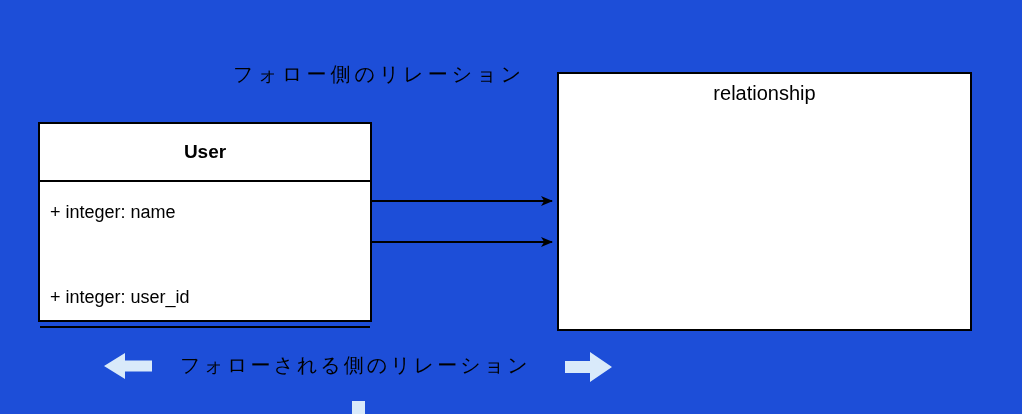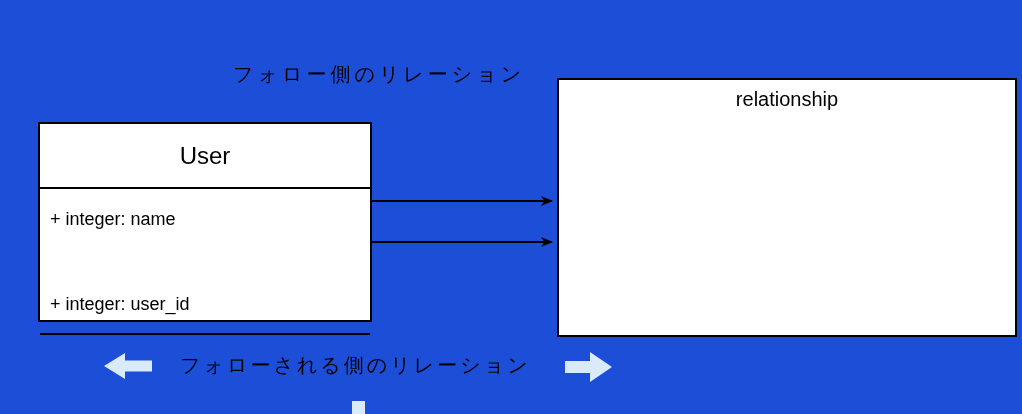--- a/index.html
+++ b/index.html
@@ -36,49 +36,49 @@
     position: absolute;
     left: 38px;
     top: 122px;
     width: 334px;
     height: 200px;
     border: 2px solid #000000;
     box-sizing: border-box;
     background: #ffffff;
   }
   .user-header {
-    height: 65px;
+    height: 58px;
     border-bottom: 2px solid #000000;
     display: flex;
     align-items: center;
     justify-content: center;
-    font-size: 24px;
-    font-weight: normal;
+    font-size: 19px;
+    font-weight: bold;
     box-sizing: border-box;
   }
   .user-row {
     box-sizing: border-box;
     font-size: 18px;
     padding-left: 10px;
   }
   .user-row.row1 {
     height: 59px;
     border-bottom: 2px solid #000000;
     display: flex;
     align-items: center;
   }
   .user-row.row2 {
     height: 87px;
     padding-top: 20px;
   }
   .rel-box {
     position: absolute;
     left: 557px;
-    top: 78px;
-    width: 460px;
+    top: 72px;
+    width: 415px;
     height: 259px;
     border: 2px solid #000000;
     box-sizing: border-box;
     background: #ffffff;
   }
   .rel-title {
     margin-top: 8px;
     text-align: center;
     font-size: 20px;
   }

